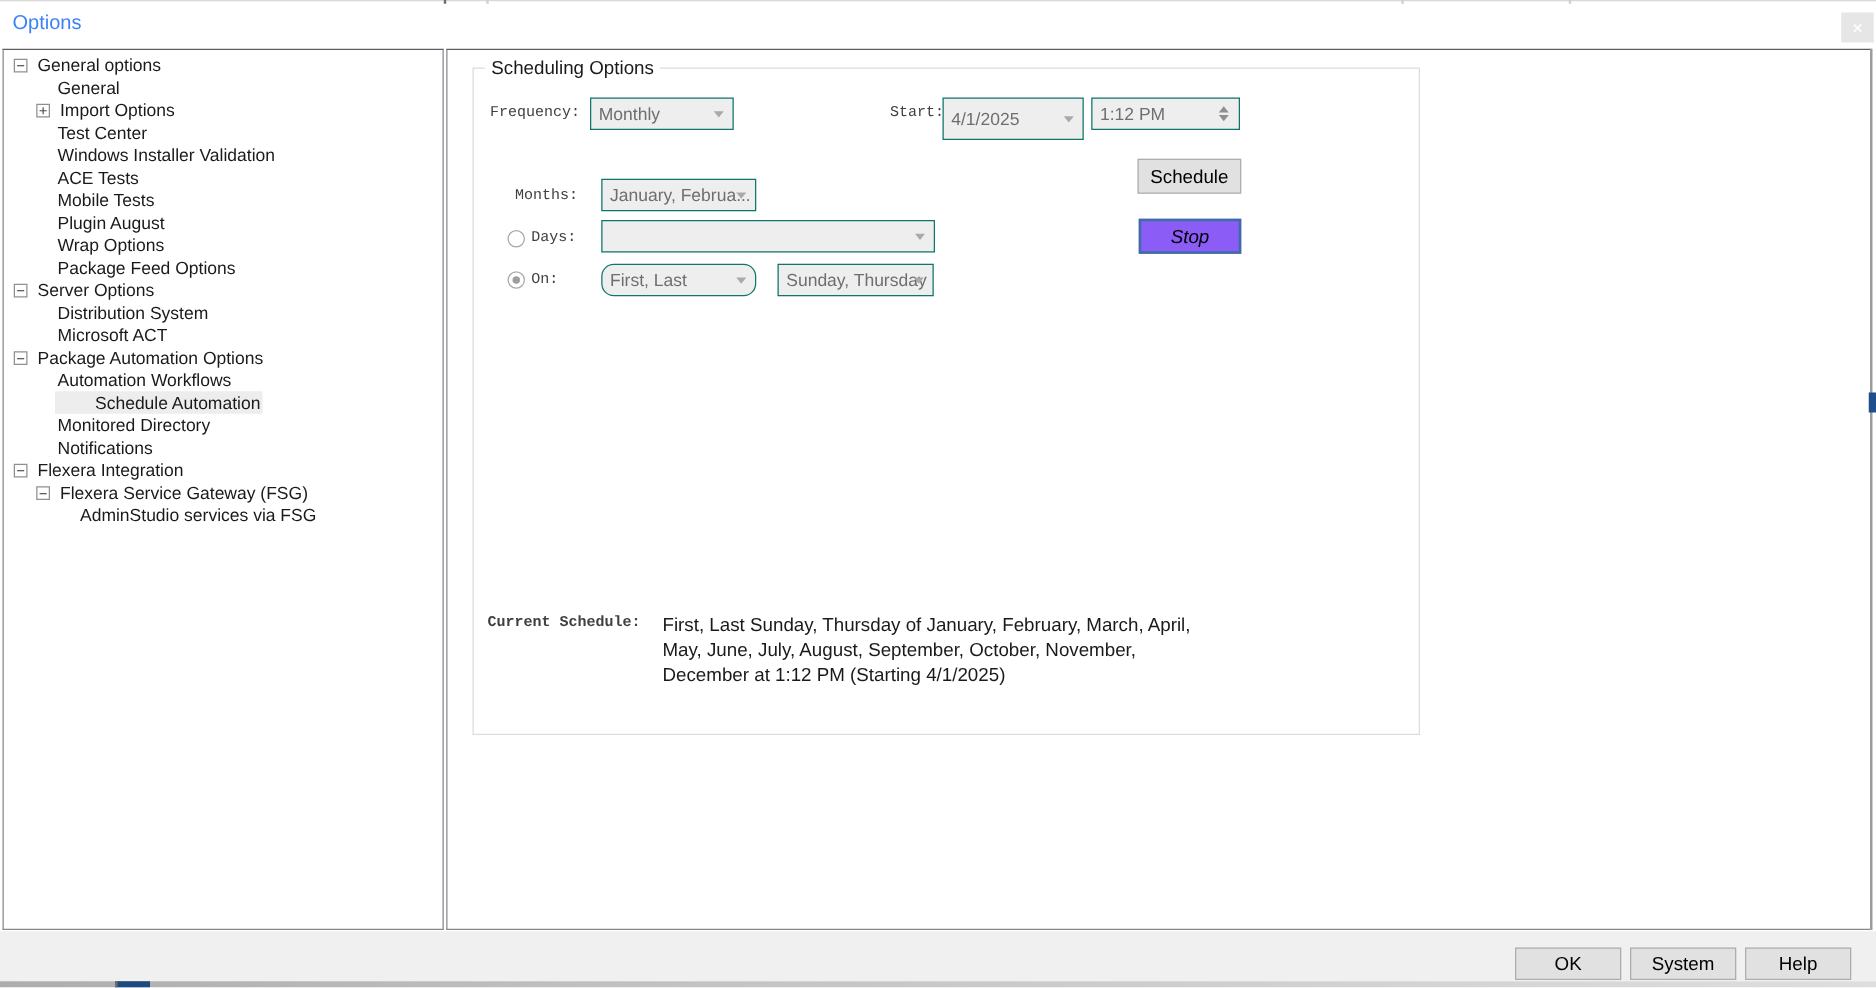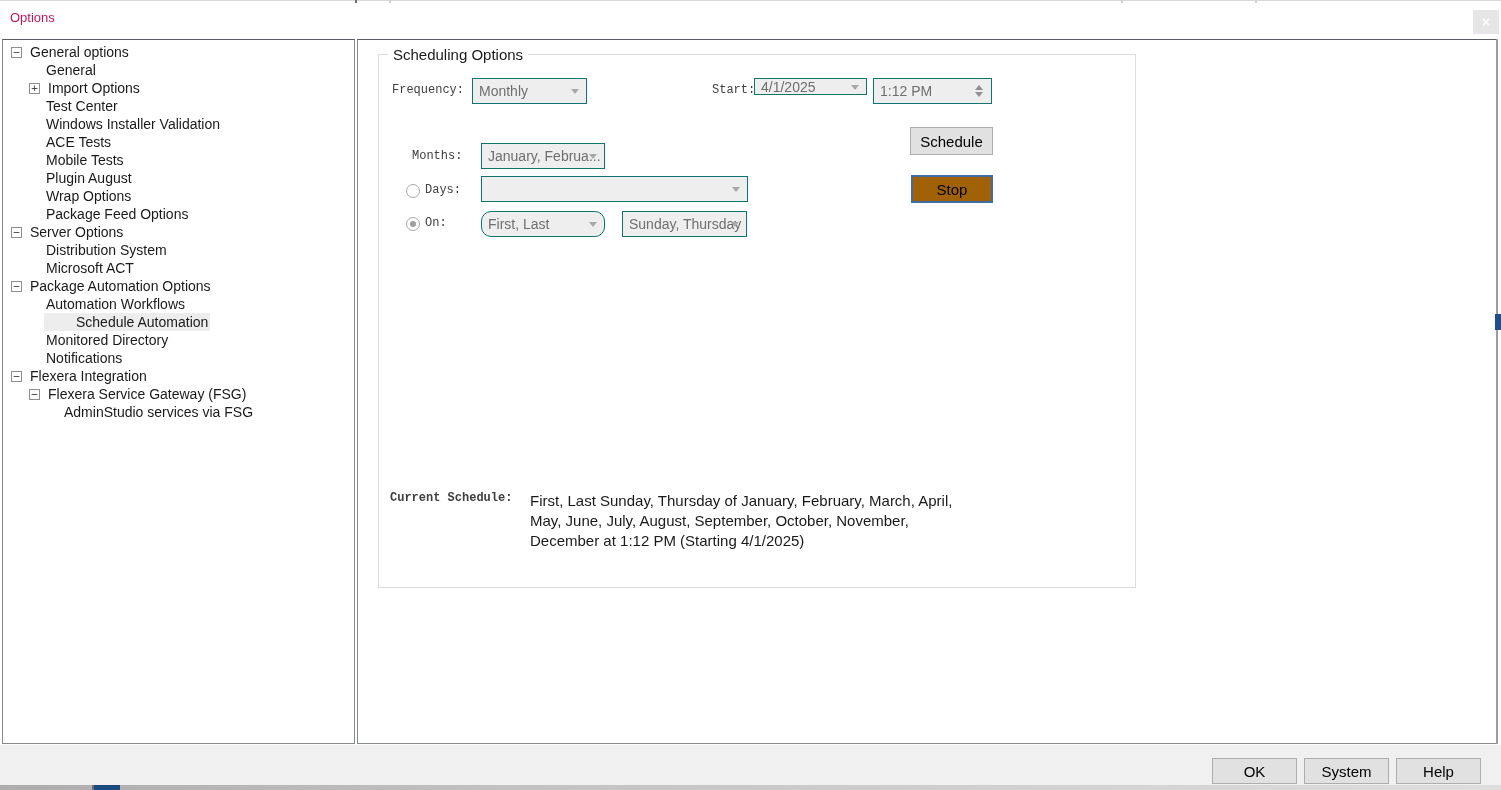--- a/index.html
+++ b/index.html
@@ -8,21 +8,21 @@
     font-family:"Liberation Sans","DejaVu Sans",sans-serif;
     background:#ffffff; position:relative;
     -webkit-font-smoothing:antialiased;
   }
   
   .top-hairline { position:absolute; left:0; top:0; width:1501px; height:1px; background:#d9d9d9; }
   .top-tick { position:absolute; top:0; width:2px; height:3px; background:#cfcfcf; }
   .top-tick.dark { background:#707070; }
 
   
-  .title-text { position:absolute; left:10px; top:10px; font-size:13px; color:#be185d; }
+  .title-text { position:absolute; left:10px; top:10px; font-size:16px; color:#3b82f6; }
   .close-btn { position:absolute; left:1473px; top:10px; width:26px; height:24px;
     background:#e6e6e6; color:#fbfbfb; font-size:14px; font-weight:bold;
     display:flex; align-items:center; justify-content:center; cursor:default; }
 
   
   .tree-panel { position:absolute; left:2px; top:39px; width:353px; height:705px;
     background:#ffffff; border:1px solid #85898d; border-top-color:#585d63; overflow:hidden; }
   .tree { padding-top:3px; }
   .tr { height:18px; display:flex; align-items:center; font-size:14px; color:#1a1a1a; white-space:nowrap; }
   .lvl0 { padding-left:8px; }
@@ -58,21 +58,21 @@
   .spin-dn { bottom:6px; border-top:5px solid #8f8f8f; }
 
   .radio { position:absolute; width:14px; height:14px; border:1px solid #a8a8a8; border-radius:50%;
     background:#fff; }
   .radio.checked::after { content:""; position:absolute; left:3px; top:3px; right:3px; bottom:3px;
     background:#9e9e9e; border-radius:50%; }
 
   .btn { position:absolute; background:#e1e1e1; border:1px solid #adadad; font-size:15px;
     color:#000; display:flex; align-items:center; justify-content:center;
     font-family:"Liberation Sans","DejaVu Sans",sans-serif; cursor:default; }
-  .btn-stop { background:#a16207; border:2px solid #3c6ea5; }
+  .btn-stop { background:#8b5cf6; border:2px solid #3c6ea5;font-style:italic; }
 
   .sched-text { position:absolute; font-size:15px; color:#1a1a1a; line-height:20px; white-space:nowrap; }
 
   
   .edge-line { position:absolute; left:1496px; top:39px; width:2px; height:705px; background:#9c9c9c; }
   .edge-blue { position:absolute; left:1495px; top:314px; width:6px; height:16px; background:#1f4e8c; }
 
   
   .footer { position:absolute; left:0; top:745px; width:1501px; height:40px; background:#f0f0f0; }
   .taskbar-strip { position:absolute; left:0; top:785px; width:1501px; height:5px;
@@ -170,21 +170,21 @@
   <div class="groupbox">
     <span class="groupbox-title">Scheduling Options</span>
 
     <span class="ctl-label" style="left:13px; top:28px;">Frequency:</span>
     <div class="combo" style="left:93px; top:23px; width:115px; height:26px;">
       <span>Monthly</span>
       <span class="arrow"></span>
     </div>
 
     <span class="ctl-label" style="left:333px; top:28px;">Start:</span>
-    <div class="combo" style="left:375px; top:23px; width:113px; height:17px;">
+    <div class="combo" style="left:375px; top:23px; width:113px; height:34px;">
       <span>4/1/2025</span>
       <span class="arrow"></span>
     </div>
     <div class="combo spinner" style="left:494px; top:23px; width:119px; height:26px;">
       <span>1:12 PM</span>
       <span class="spin-up"></span>
       <span class="spin-dn"></span>
     </div>
 
     <span class="ctl-label" style="left:33px; top:94px;">Months:</span>

